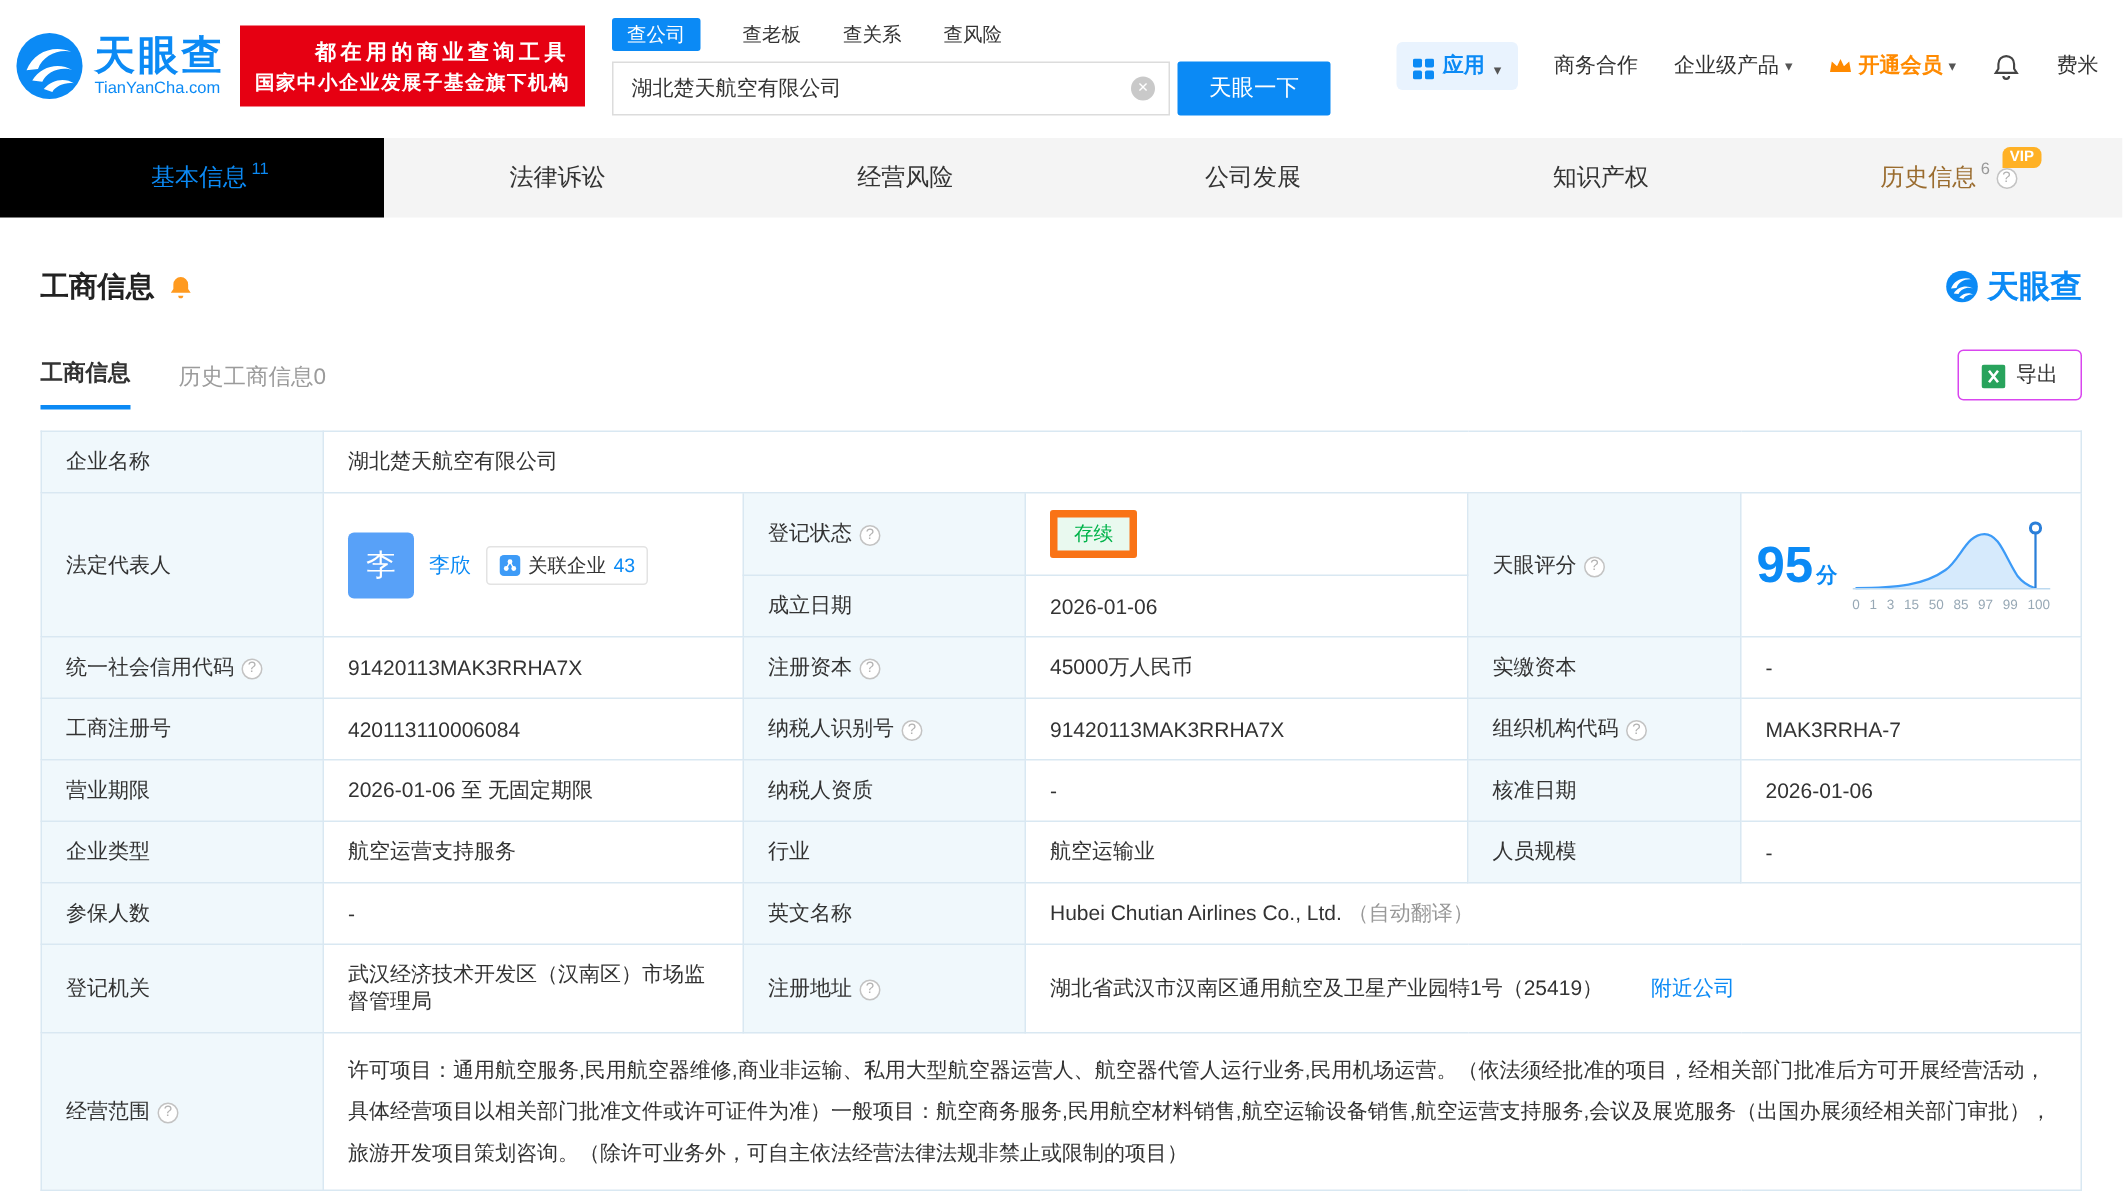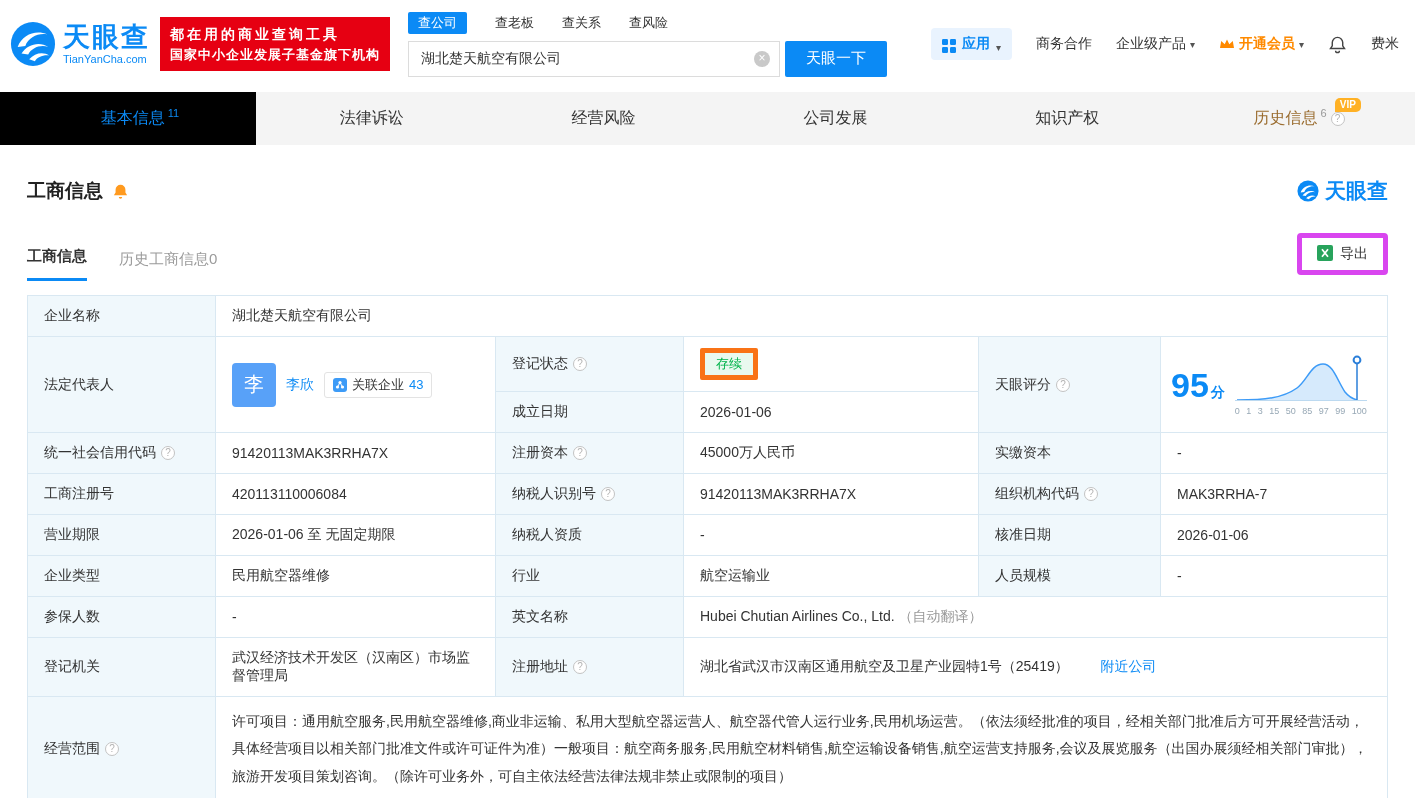--- a/index.html
+++ b/index.html
@@ -5,21 +5,21 @@
   * { box-sizing: border-box; }
   html,body { margin:0; padding:0; background:#fff; }
   body { width:1415px; font-family:"Liberation Sans","DejaVu Sans",sans-serif; color:#333; }
 
   
   .top-header { display:flex; align-items:center; height:88px; padding:0 16px 0 10px; }
   .logo-block { display:flex; align-items:center; gap:7px; cursor:pointer; }
   .logo-text { display:flex; flex-direction:column; }
   .brand-name { font-size:27px; font-weight:bold; color:#0b8af5; line-height:1.05; letter-spacing:2px; }
   .brand-domain { font-size:11px; color:#0b8af5; margin-top:2px; }
-  .red-banner { margin-left:10px; background:#e60012; color:#fff; font-weight:bold; padding:6px 10px; text-align:left; white-space:nowrap; }
+  .red-banner { margin-left:10px; background:#e60012; color:#fff; font-weight:bold; padding:6px 10px; text-align:right; white-space:nowrap; }
   .red-banner .l1 { font-size:14px; letter-spacing:3px; line-height:1.6; }
   .red-banner .l2 { font-size:13px; letter-spacing:1px; line-height:1.5; }
 
   .search-block { margin-left:18px; }
   .search-tabs { display:flex; align-items:center; gap:28px; font-size:13px; margin-bottom:7px; }
   .search-tab { color:#333; cursor:pointer; }
   .search-tab.active { background:#0b8af5; color:#fff; padding:2px 10px; border-radius:2px; }
   .search-row { display:flex; align-items:center; }
   .input-wrap { position:relative; width:372px; }
   .input-wrap input { width:100%; height:36px; border:1px solid #dcdcdc; padding:0 34px 0 12px; font-size:14px; outline:none; color:#333; }
@@ -49,21 +49,21 @@
   .section-head { margin-top:32px; display:flex; align-items:center; }
   .section-title { font-size:19px; font-weight:bold; color:#222; margin:0; }
   .section-bell { margin-left:9px; display:flex; align-items:center; cursor:pointer; }
   .watermark { margin-left:auto; display:flex; align-items:center; gap:6px; }
   .watermark-text { color:#0b8af5; font-size:21px; font-weight:bold; }
 
   .subtab-row { margin-top:28px; display:flex; align-items:flex-end; }
   .subtab { font-size:15px; padding-bottom:12px; cursor:pointer; }
   .subtab.active { color:#333; font-weight:bold; border-bottom:3px solid #0b8af5; }
   .subtab.inactive { color:#9b9b9b; margin-left:32px; }
-  .export-btn { margin-left:auto; display:flex; align-items:flex-start; gap:7px; border:5px solid #d946ef; border-radius:4px; padding:7px 15px; font-size:14px; cursor:pointer; background:#fff; color:#333; margin-bottom:6px; }
+  .export-btn { margin-left:auto; display:flex; align-items:flex-end; gap:7px; border:1px solid #d946ef; border-radius:4px; padding:7px 15px; font-size:14px; cursor:pointer; background:#fff; color:#333; margin-bottom:6px; }
 
   
   .info-table { width:100%; border-collapse:collapse; margin-top:14px; margin-bottom:34px; table-layout:fixed; }
   .info-table td { border:1px solid #d9e8f2; font-size:14px; padding:11px 16px; vertical-align:middle; word-break:break-all; height:21px; }
   td.lbl { background:#f0f8fc; color:#333; }
   td.val { background:#fff; color:#333; }
 
   .rep { display:flex; align-items:center; gap:10px; }
   .avatar { width:44px; height:44px; background:#58a1f8; color:#fff; font-size:20px; display:flex; align-items:center; justify-content:center; border-radius:4px; cursor:pointer; flex:none; }
   .rep-name { color:#0b8af5; cursor:pointer; text-decoration:none; }
@@ -323,21 +323,21 @@
         <td class="lbl">营业期限</td>
         <td class="val">2026-01-06 至 无固定期限</td>
         <td class="lbl">纳税人资质</td>
         <td class="val">-</td>
         <td class="lbl">核准日期</td>
         <td class="val">2026-01-06</td>
       </tr>
 
       <tr>
         <td class="lbl">企业类型</td>
-        <td class="val">民用航空器维修</td>
+        <td class="val">航空运营支持服务</td>
         <td class="lbl">行业</td>
         <td class="val">航空运输业</td>
         <td class="lbl">人员规模</td>
         <td class="val">-</td>
       </tr>
 
       <tr>
         <td class="lbl">参保人数</td>
         <td class="val">-</td>
         <td class="lbl">英文名称</td>

